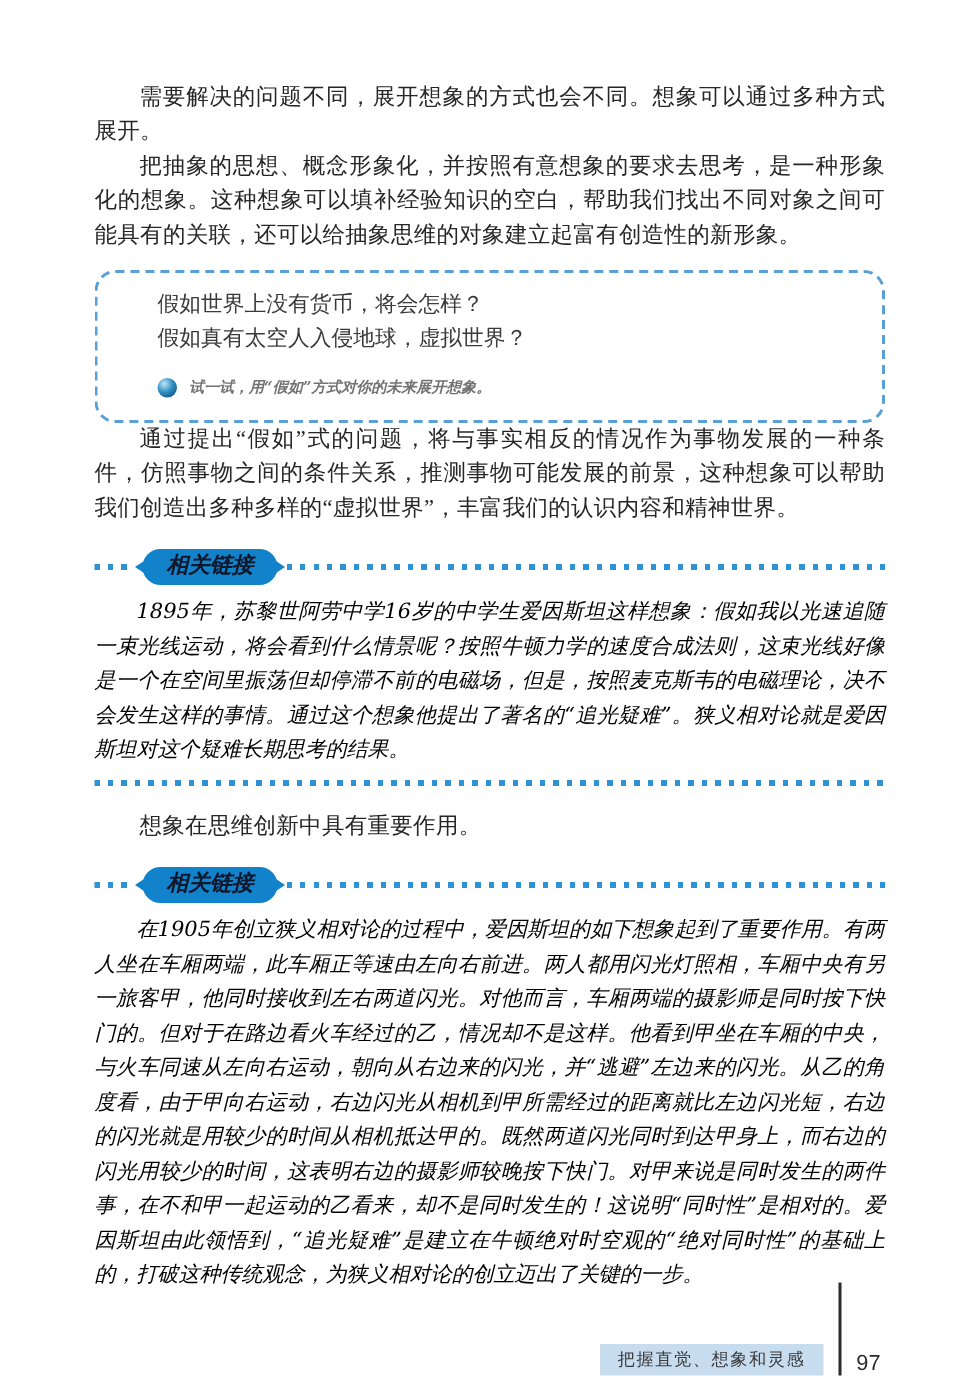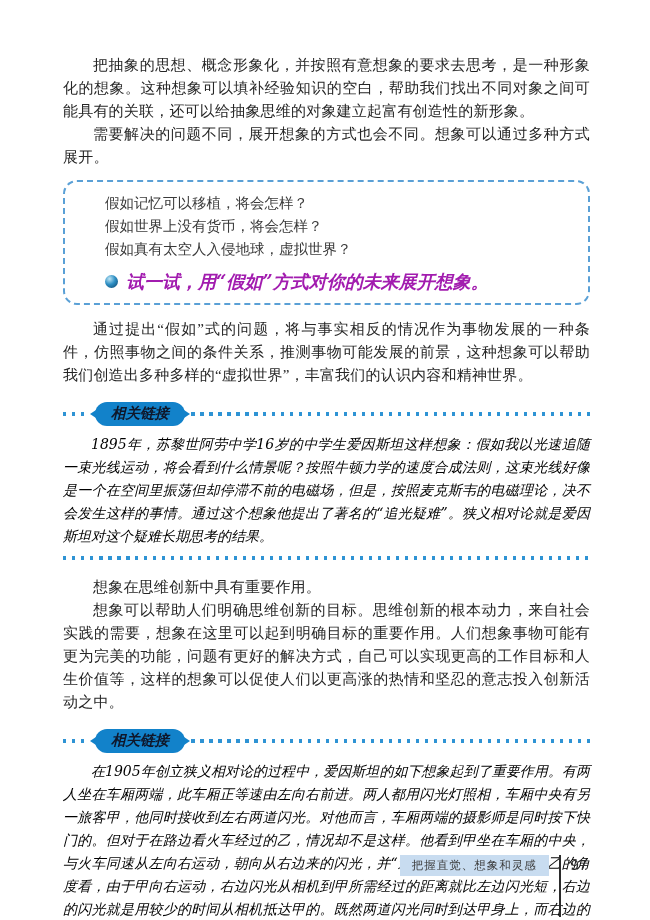--- a/index.html
+++ b/index.html
@@ -47,23 +47,23 @@
     width: 13px; height: 13px;
     border-radius: 50%;
     background: radial-gradient(circle at 35% 30%, #bfe6f5 0%, #2e8fc4 45%, #0a3f66 100%);
     margin-right: 8px;
     flex: 0 0 auto;
   }
   .tryit-text {
     font-family: "DejaVu Serif", serif;
     font-weight: bold;
     font-style: italic;
-    font-size: 18px;
+    font-size: 10px;
     line-height: 23px;
-    color: #a21caf;
+    color: #737373;
   }
   
   .rl-header {
     display: flex;
     align-items: center;
     margin-top: 15px;
     height: 24px;
   }
   .dots {
     height: 4px;
@@ -99,29 +99,29 @@
   .rl-text {
     font-family: "DejaVu Serif", serif;
     font-style: italic;
     font-size: 14px;
     line-height: 23px;
     color: #000000;
     text-indent: 2em;
     text-align: justify;
     margin: 7px 0 0 0;
   }
-  .gap-after-box { margin-top: 13px; }
+  .gap-after-box { margin-top: 0; }
   .gap-section { margin-top: 16px; }
   
   .footer {
     position: absolute;
     right: 63px;
     top: 855px;
     display: flex;
-    align-items: flex-start;
+    align-items: flex-end;
   }
   .footer-bar {
     background: #c8dcf0;
     height: 21px;
     display: flex;
     align-items: center;
     padding: 0 12px;
     font-family: "Liberation Sans", sans-serif;
     font-size: 11.5px;
     color: #3a3a3a;
@@ -139,25 +139,24 @@
     color: #2b2b2b;
     margin-left: 10px;
     padding-top: 2px;
   }
 </style>
 </head>
 <body>
 
 <div class="page-inner">
 
+  <p class="para">需要解决的问题不同，展开想象的方式也会不同。想象可以通过多种方式展开。</p>
   <p class="para">把抽象的思想、概念形象化，并按照有意想象的要求去思考，是一种形象化的想象。这种想象可以填补经验知识的空白，帮助我们找出不同对象之间可能具有的关联，还可以给抽象思维的对象建立起富有创造性的新形象。</p>
-  <p class="para">需要解决的问题不同，展开想象的方式也会不同。想象可以通过多种方式展开。</p>
 
   <div class="hypo-box">
-    <p class="hypo-q">假如记忆可以移植，将会怎样？</p>
     <p class="hypo-q">假如世界上没有货币，将会怎样？</p>
     <p class="hypo-q">假如真有太空人入侵地球，虚拟世界？</p>
     <div class="tryit-row">
       <span class="sphere-icon"></span>
       <span class="tryit-text">试一试，用“假如”方式对你的未来展开想象。</span>
     </div>
   </div>
 
   <p class="para gap-after-box">通过提出“假如”式的问题，将与事实相反的情况作为事物发展的一种条件，仿照事物之间的条件关系，推测事物可能发展的前景，这种想象可以帮助我们创造出多种多样的“虚拟世界”，丰富我们的认识内容和精神世界。</p>
 
@@ -165,21 +164,20 @@
     <div class="rl-header">
       <span class="dots dots-left"></span>
       <span class="rl-badge">相关链接</span>
       <span class="dots dots-right"></span>
     </div>
     <p class="rl-text">1895年，苏黎世阿劳中学16岁的中学生爱因斯坦这样想象：假如我以光速追随一束光线运动，将会看到什么情景呢？按照牛顿力学的速度合成法则，这束光线好像是一个在空间里振荡但却停滞不前的电磁场，但是，按照麦克斯韦的电磁理论，决不会发生这样的事情。通过这个想象他提出了著名的“追光疑难”。狭义相对论就是爱因斯坦对这个疑难长期思考的结果。</p>
     <div class="dots dots-full"></div>
   </div>
 
   <p class="para gap-section">想象在思维创新中具有重要作用。</p>
-  <p class="para">想象可以帮助人们明确思维创新的目标。思维创新的根本动力，来自社会实践的需要，想象在这里可以起到明确目标的重要作用。人们想象事物可能有更为完美的功能，问题有更好的解决方式，自己可以实现更高的工作目标和人生价值等，这样的想象可以促使人们以更高涨的热情和坚忍的意志投入创新活动之中。</p>
 
   <div>
     <div class="rl-header">
       <span class="dots dots-left"></span>
       <span class="rl-badge">相关链接</span>
       <span class="dots dots-right"></span>
     </div>
     <p class="rl-text">在1905年创立狭义相对论的过程中，爱因斯坦的如下想象起到了重要作用。有两人坐在车厢两端，此车厢正等速由左向右前进。两人都用闪光灯照相，车厢中央有另一旅客甲，他同时接收到左右两道闪光。对他而言，车厢两端的摄影师是同时按下快门的。但对于在路边看火车经过的乙，情况却不是这样。他看到甲坐在车厢的中央，与火车同速从左向右运动，朝向从右边来的闪光，并“逃避”左边来的闪光。从乙的角度看，由于甲向右运动，右边闪光从相机到甲所需经过的距离就比左边闪光短，右边的闪光就是用较少的时间从相机抵达甲的。既然两道闪光同时到达甲身上，而右边的闪光用较少的时间，这表明右边的摄影师较晚按下快门。对甲来说是同时发生的两件事，在不和甲一起运动的乙看来，却不是同时发生的！这说明“同时性”是相对的。爱因斯坦由此领悟到，“追光疑难”是建立在牛顿绝对时空观的“绝对同时性”的基础上的，打破这种传统观念，为狭义相对论的创立迈出了关键的一步。</p>
 
   </div>

